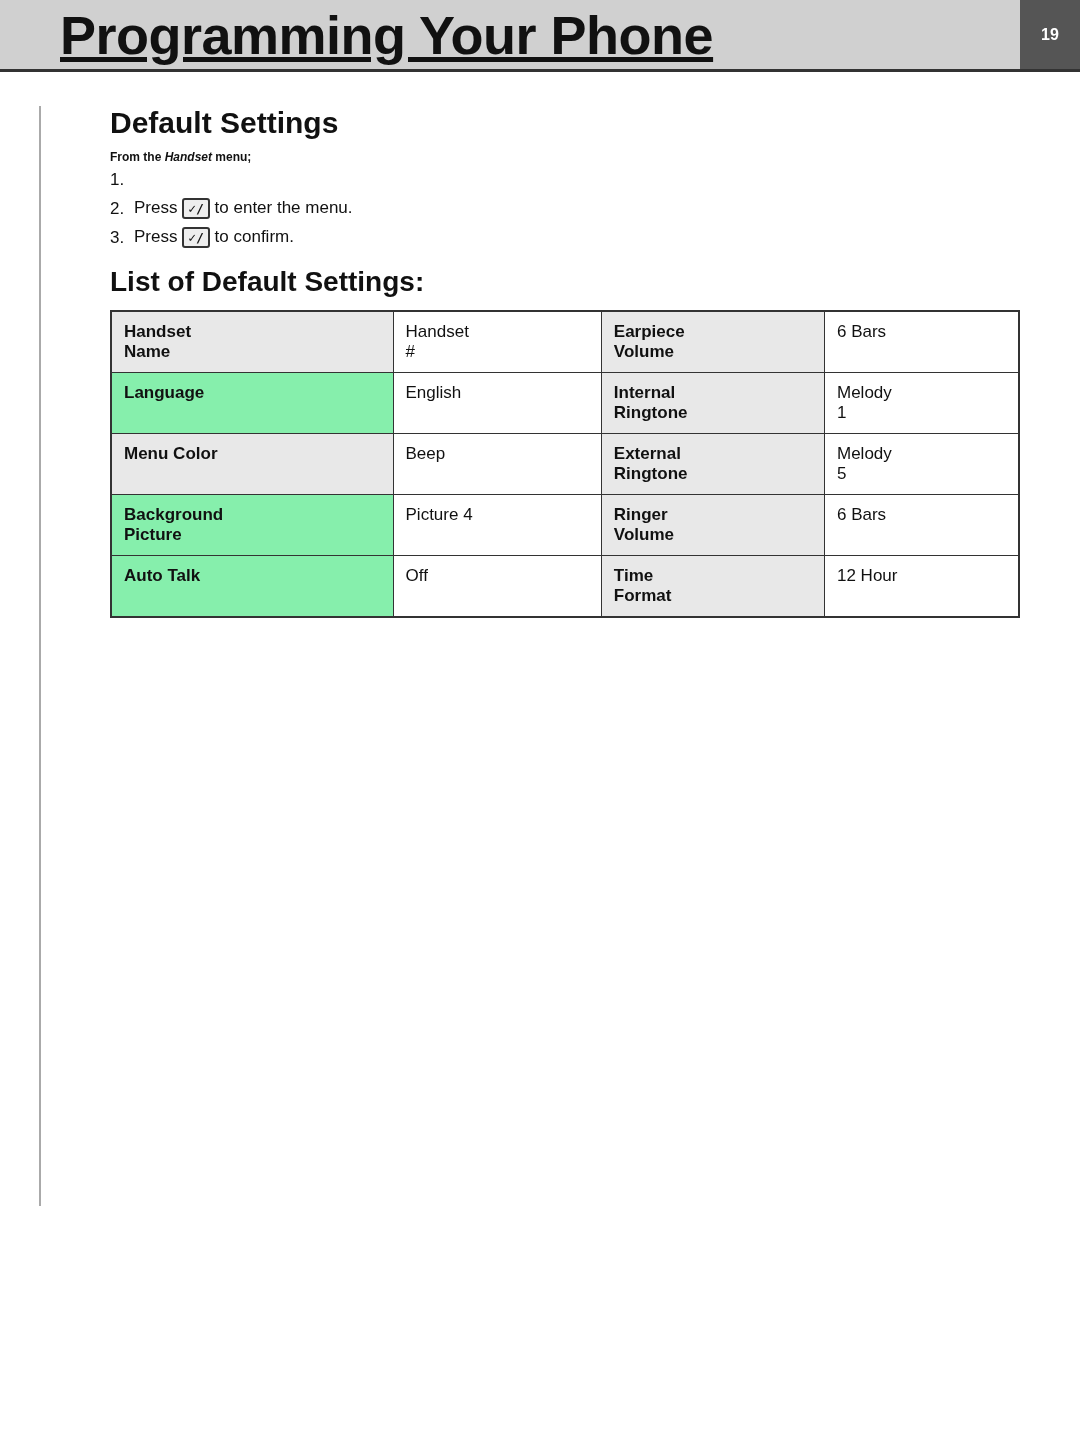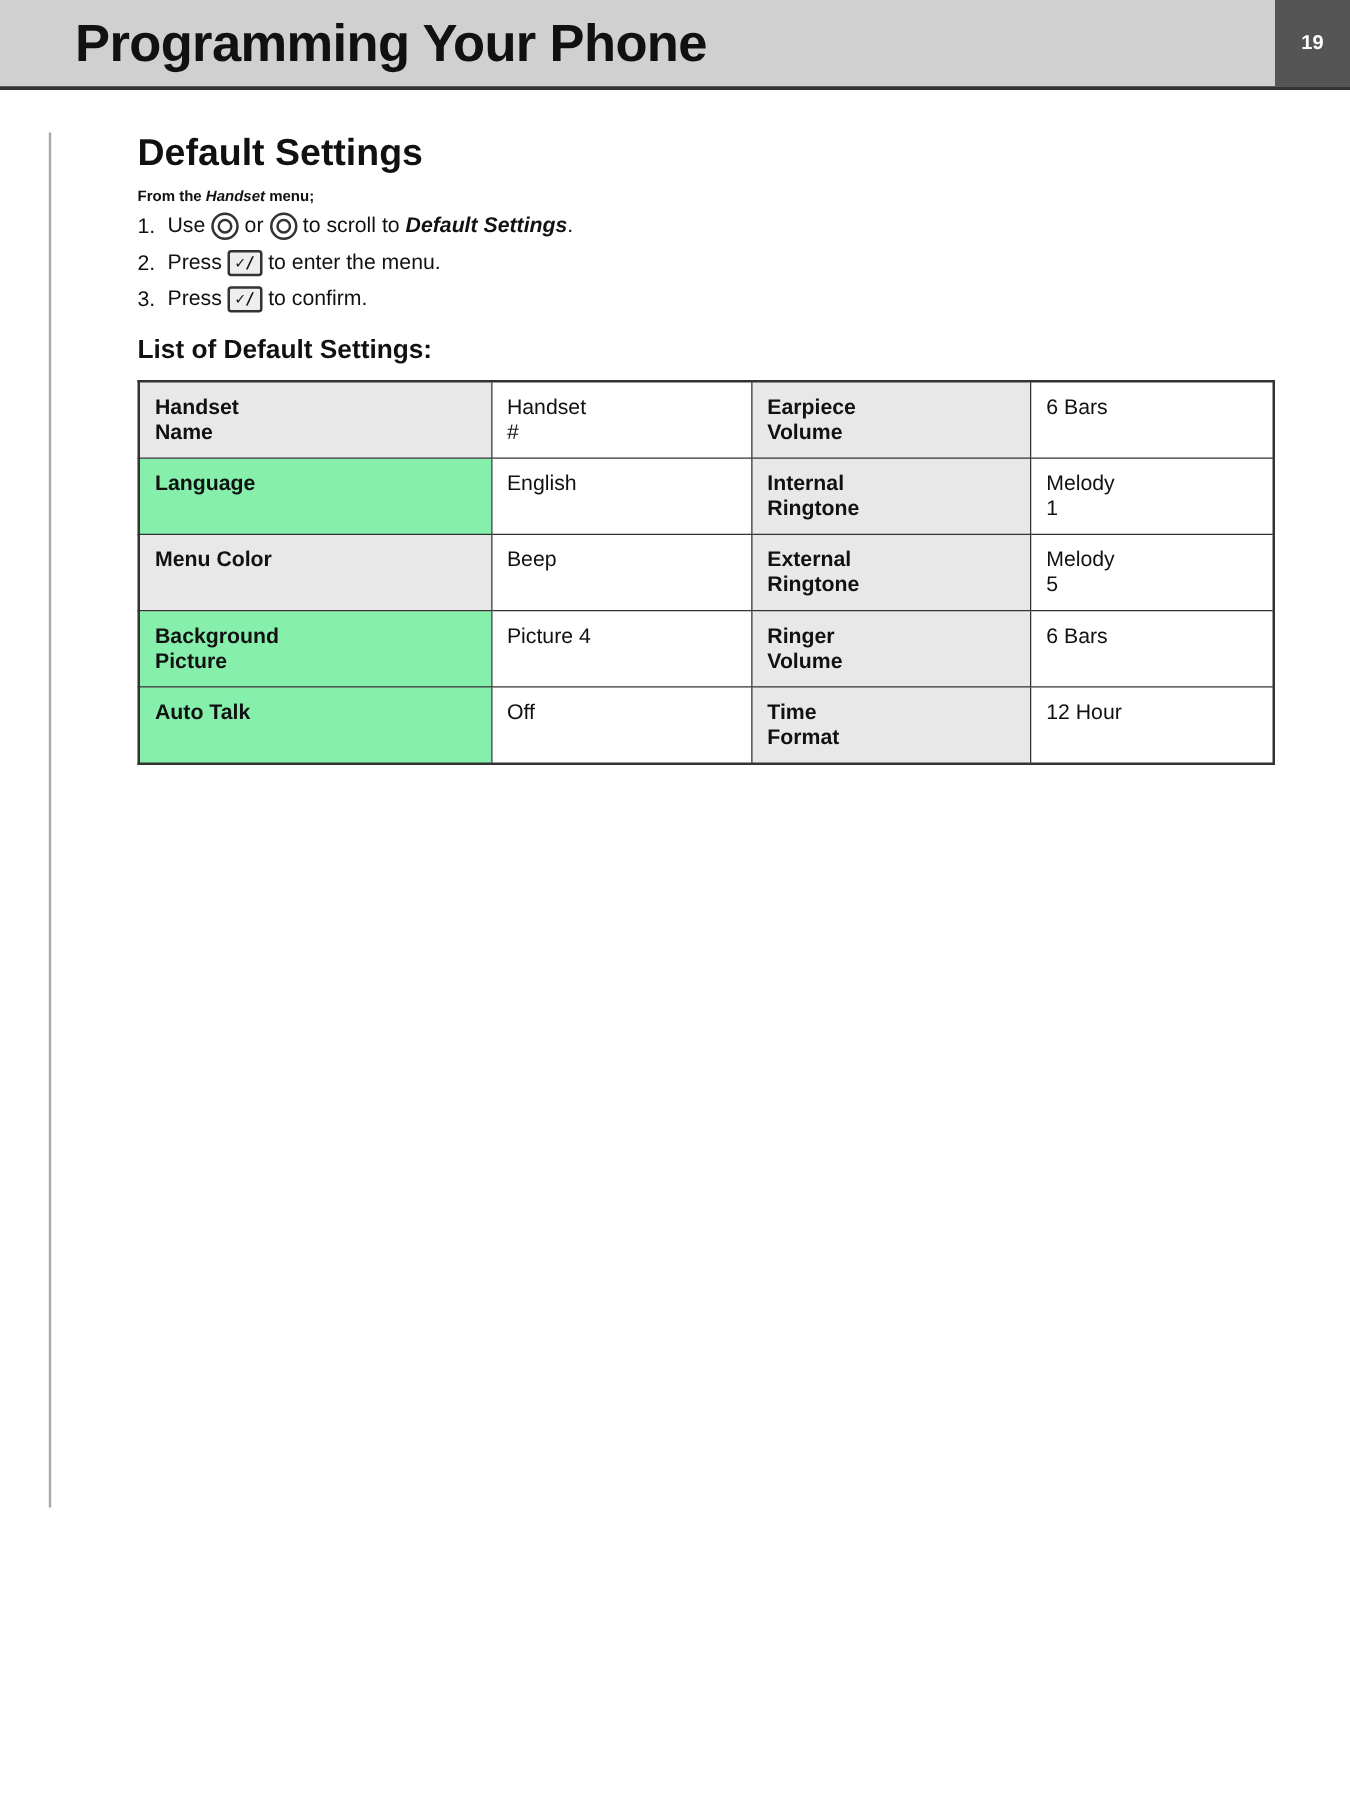--- a/index.html
+++ b/index.html
@@ -27,24 +27,25 @@
     }
 
     .header-title {
       flex: 1;
       display: flex;
       align-items: center;
       padding-left: 60px;
     }
 
     .header-title span {
-      font-size: 42px;
+      font-size: 54px;
       font-weight: bold;
       color: #111;
       letter-spacing: -0.5px;
+      text-decoration: underline;
     }
 
     .header-page-num {
       background: #555;
       color: #fff;
       font-size: 16px;
       font-weight: bold;
       padding: 0 18px;
       display: flex;
       align-items: center;
@@ -143,21 +144,21 @@
       padding: 1px 4px;
       font-size: 13px;
       font-weight: bold;
       vertical-align: middle;
       background: #eee;
       font-family: monospace;
     }
 
     
     .list-section-title {
-      font-size: 21px;
+      font-size: 28px;
       font-weight: bold;
       margin: 18px 0 12px 0;
       color: #111;
     }
 
     
     .settings-table {
       width: 100%;
       border-collapse: collapse;
       border: 2px solid #333;
@@ -206,27 +207,20 @@
 
     <div class="section-title">Default Settings</div>
 
     <div class="from-menu">
       <span>From the </span><em>Handset</em><span> menu;</span>
     </div>
 
     <ol class="instruction-list">
       <li>
         <span class="num">1.</span>
-        <span>
-          Use
-          <span class="circle-icon"></span>
-          or
-          <span class="circle-icon"></span>
-          to scroll to <strong><em>Default Settings</em></strong>.
-        </span>
       </li>
       <li>
         <span class="num">2.</span>
         <span>
           Press <span class="press-icon">✓/</span> to enter the menu.
         </span>
       </li>
       <li>
         <span class="num">3.</span>
         <span>

